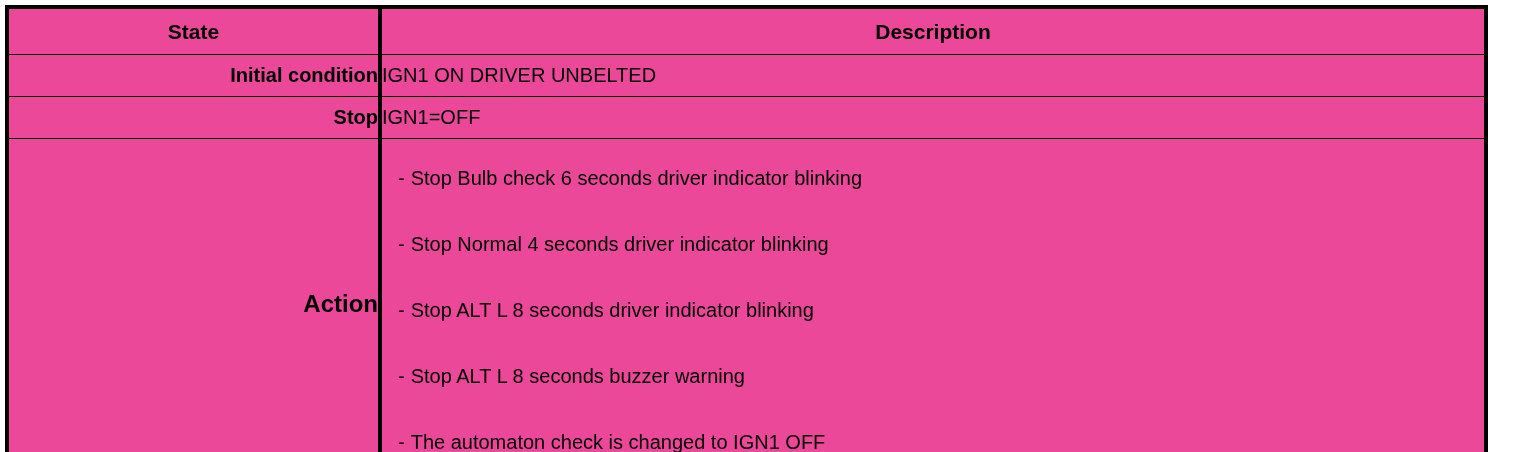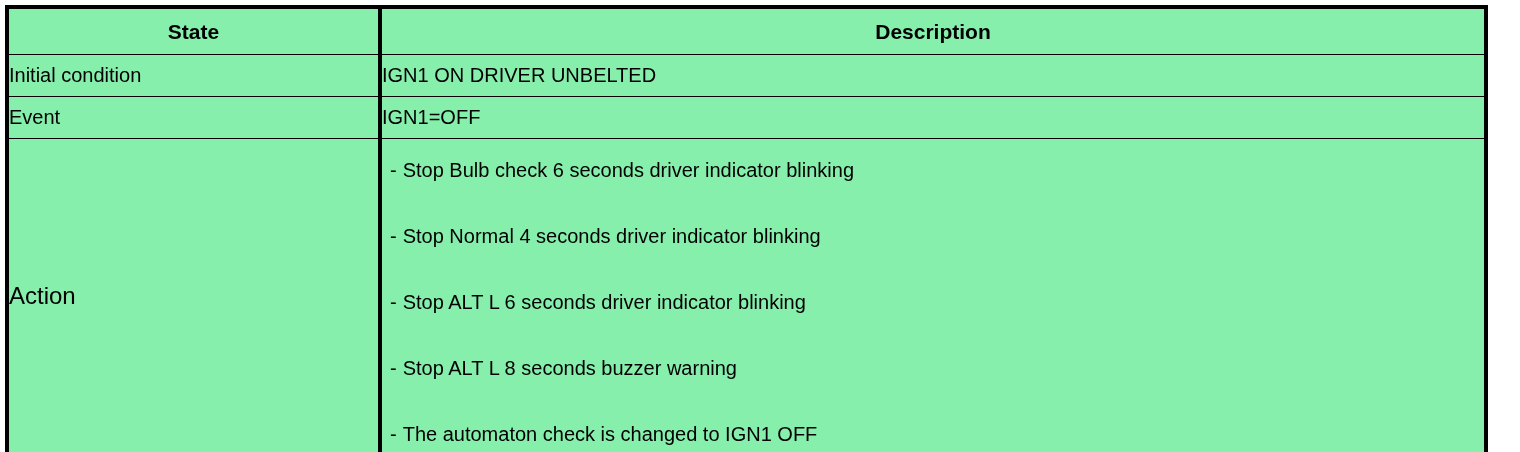--- a/index.html
+++ b/index.html
@@ -31,44 +31,44 @@
     height: 436px;
     border: 4px solid #000000;
     background: #ffffff;
   }
 
   table.state-table td,
   table.state-table th {
     border: 1.6px solid #000000;
     padding: 0;
     vertical-align: middle;
-    background: #86efac;
+    background: #ec4899;
   }
 
   
   table.state-table .col-state {
     border-right-width: 4px;
   }
 
   col.c-state { width: 373px; }
   col.c-desc  { width: 1106px; }
 
   .hdr {
     height: 45px;
     text-align: center;
     font-weight: bold;
     font-size: 21px;
     letter-spacing: 0px;
   }
 
   .cell-label {
     font-size: 20px;
-    font-weight: normal;
+    font-weight: bold;
     padding-left: 5px;
-    text-align: left;
+    text-align: right;
     white-space: nowrap;
   }
 
   .row-short { height: 42px; }
 
   .cell-value {
     font-size: 20px;
     font-weight: normal;
     padding-left: 6px;
     text-align: left;
@@ -83,21 +83,21 @@
     vertical-align: middle;
   }
 
   .cell-action-list {
     padding-left: 6px;
     vertical-align: top;
   }
 
   ul.action-list {
     list-style: none;
-    margin: 8px;
+    margin: 16px;
     padding: 0;
     padding-top: 12px;
   }
 
   ul.action-list li {
     font-size: 20px;
     font-weight: normal;
     line-height: 22px;
     height: 66px;
     white-space: nowrap;
@@ -121,30 +121,30 @@
         <th class="hdr col-state">State</th>
         <th class="hdr">Description</th>
       </tr>
     </thead>
     <tbody>
       <tr class="row-short">
         <td class="cell-label col-state">Initial condition</td>
         <td class="cell-value">IGN1 ON DRIVER UNBELTED</td>
       </tr>
       <tr class="row-short">
-        <td class="cell-label col-state">Event</td>
+        <td class="cell-label col-state">Stop</td>
         <td class="cell-value">IGN1=OFF</td>
       </tr>
       <tr class="row-action">
         <td class="cell-action-label cell-label col-state">Action</td>
         <td class="cell-action-list">
           <ul class="action-list">
             <li><span class="bullet-dash">-</span><span>Stop Bulb check 6 seconds driver indicator blinking</span></li>
             <li><span class="bullet-dash">-</span><span>Stop Normal 4 seconds driver indicator blinking</span></li>
-            <li><span class="bullet-dash">-</span><span>Stop ALT L 6 seconds driver indicator blinking</span></li>
+            <li><span class="bullet-dash">-</span><span>Stop ALT L 8 seconds driver indicator blinking</span></li>
             <li><span class="bullet-dash">-</span><span>Stop ALT L 8 seconds buzzer warning</span></li>
             <li><span class="bullet-dash">-</span><span>The automaton check is changed to IGN1 OFF</span></li>
           </ul>
         </td>
       </tr>
     </tbody>
   </table>
 </div>
 
 </body></html>

